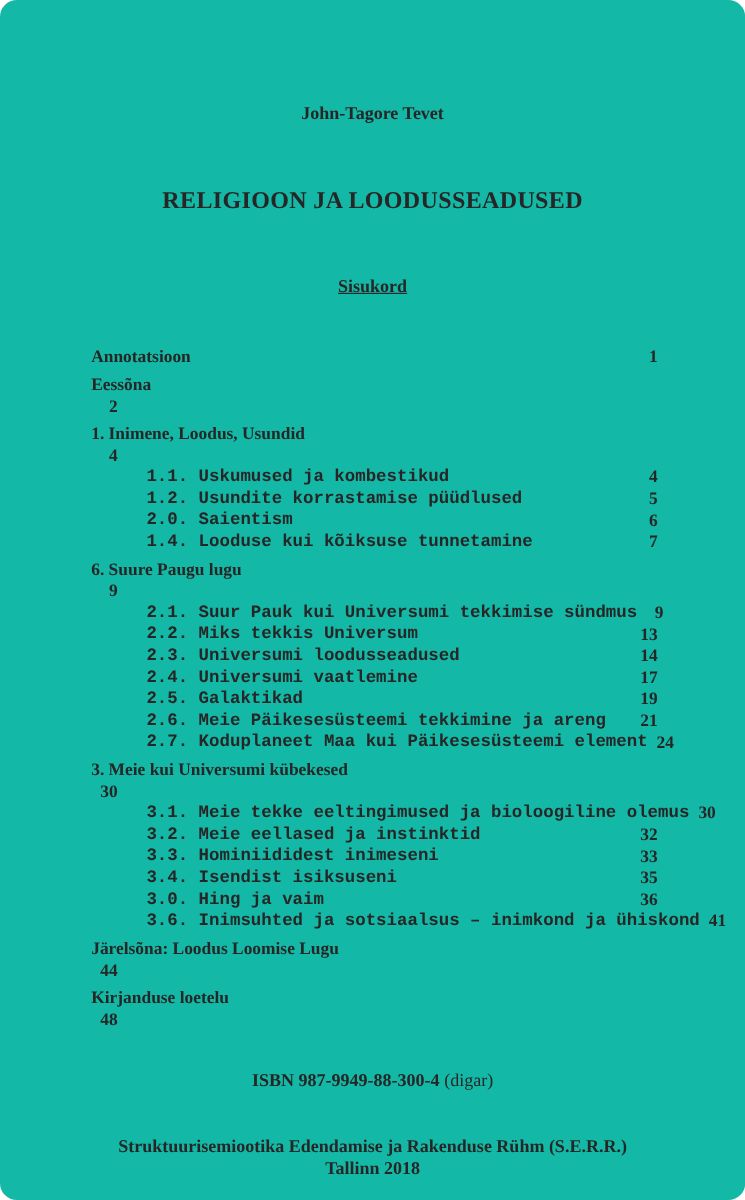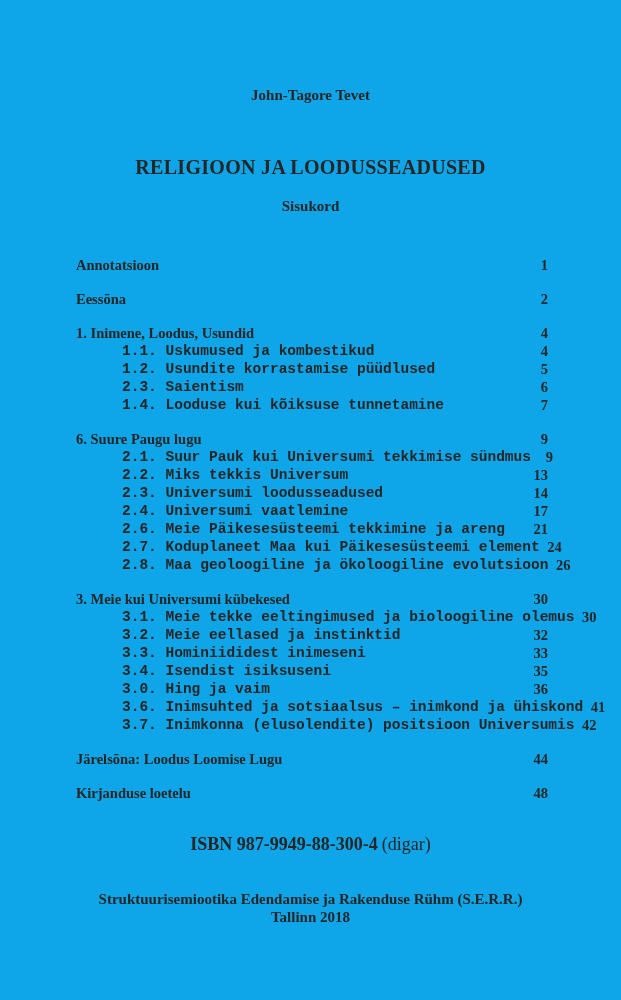--- a/index.html
+++ b/index.html
@@ -1,30 +1,30 @@
 <!DOCTYPE html>
 <html lang="et"><head>
 <meta charset="utf-8">
 <style>
   html,body{margin:0;padding:0;background:#ffffff;}
   .page{
-    width:621px;height:1000px;background:#0ea5e9;position:relative;
+    width:621px;height:1000px;background:#14b8a6;position:relative;
     font-family:"Liberation Serif","DejaVu Serif",serif;
-    color:#262626;font-weight:bold;box-sizing:border-box;overflow:hidden;
+    color:#262626;font-weight:bold;box-sizing:border-box;overflow:hidden;border-radius:14px;
   }
   .author{padding-top:86px;text-align:center;font-size:15px;line-height:18px;}
   .title{margin:50px 0 0;text-align:center;font-size:20px;line-height:26px;letter-spacing:.3px;font-weight:bold;}
-  .toc-heading{margin-top:17px;text-align:center;font-size:15px;line-height:18px;}
+  .toc-heading{margin-top:50px;text-align:center;font-size:15px;line-height:18px;text-decoration:underline;}
   .toc{margin:41px 0 0 76px;width:472px;}
   .toc-row{display:flex;justify-content:space-between;align-items:flex-start;line-height:18px;font-size:14.5px;}
-  .toc-row.gap{margin-top:16px;}
+  .toc-row.gap{margin-top:5px;flex-direction:column;}
   .toc-row.sub .toc-label{padding-left:46px;font-family:Liberation Mono, monospace;}
   .toc-label{white-space:nowrap;}
   .toc-page{text-align:right;min-width:22px;}
-  .isbn{margin-top:33px;text-align:center;font-size:18px;line-height:18px;}
+  .isbn{margin-top:33px;text-align:center;font-size:15px;line-height:18px;}
   .isbn .suffix{font-weight:normal;margin-left:4px;}
   .footer{text-align:center;font-size:15px;line-height:18px;}
   .footer.first{margin-top:37px;}
 </style>
 </head>
 <body>
 
 <div class="page">
   <div class="author">John-Tagore Tevet</div>
   <h1 class="title">RELIGIOON JA LOODUSSEADUSED</h1>
@@ -45,21 +45,21 @@
       </div>
       <div class="toc-row sub">
         <span class="toc-label">1.1. Uskumused ja kombestikud</span>
         <span class="toc-page">4</span>
       </div>
       <div class="toc-row sub">
         <span class="toc-label">1.2. Usundite korrastamise püüdlused</span>
         <span class="toc-page">5</span>
       </div>
       <div class="toc-row sub">
-        <span class="toc-label">2.3. Saientism</span>
+        <span class="toc-label">2.0. Saientism</span>
         <span class="toc-page">6</span>
       </div>
       <div class="toc-row sub">
         <span class="toc-label">1.4. Looduse kui kõiksuse tunnetamine</span>
         <span class="toc-page">7</span>
       </div>
       <div class="toc-row gap">
         <span class="toc-label">6. Suure Paugu lugu</span>
         <span class="toc-page">9</span>
       </div>
@@ -73,30 +73,30 @@
       </div>
       <div class="toc-row sub">
         <span class="toc-label">2.3. Universumi loodusseadused</span>
         <span class="toc-page">14</span>
       </div>
       <div class="toc-row sub">
         <span class="toc-label">2.4. Universumi vaatlemine</span>
         <span class="toc-page">17</span>
       </div>
       <div class="toc-row sub">
+        <span class="toc-label">2.5. Galaktikad</span>
+        <span class="toc-page">19</span>
+      </div>
+      <div class="toc-row sub">
         <span class="toc-label">2.6. Meie Päikesesüsteemi tekkimine ja areng</span>
         <span class="toc-page">21</span>
       </div>
       <div class="toc-row sub">
         <span class="toc-label">2.7. Koduplaneet Maa kui Päikesesüsteemi element</span>
         <span class="toc-page">24</span>
-      </div>
-      <div class="toc-row sub">
-        <span class="toc-label">2.8. Maa geoloogiline ja ökoloogiline evolutsioon</span>
-        <span class="toc-page">26</span>
       </div>
       <div class="toc-row gap">
         <span class="toc-label">3. Meie kui Universumi kübekesed</span>
         <span class="toc-page">30</span>
       </div>
       <div class="toc-row sub">
         <span class="toc-label">3.1. Meie tekke eeltingimused ja bioloogiline olemus</span>
         <span class="toc-page">30</span>
       </div>
       <div class="toc-row sub">
@@ -112,24 +112,20 @@
         <span class="toc-page">35</span>
       </div>
       <div class="toc-row sub">
         <span class="toc-label">3.0. Hing ja vaim</span>
         <span class="toc-page">36</span>
       </div>
       <div class="toc-row sub">
         <span class="toc-label">3.6. Inimsuhted ja sotsiaalsus – inimkond ja ühiskond</span>
         <span class="toc-page">41</span>
       </div>
-      <div class="toc-row sub">
-        <span class="toc-label">3.7. Inimkonna (elusolendite) positsioon Universumis</span>
-        <span class="toc-page">42</span>
-      </div>
       <div class="toc-row gap">
         <span class="toc-label">Järelsõna: Loodus Loomise Lugu</span>
         <span class="toc-page">44</span>
       </div>
       <div class="toc-row gap">
         <span class="toc-label">Kirjanduse loetelu</span>
         <span class="toc-page">48</span>
       </div>
     </div>
 

